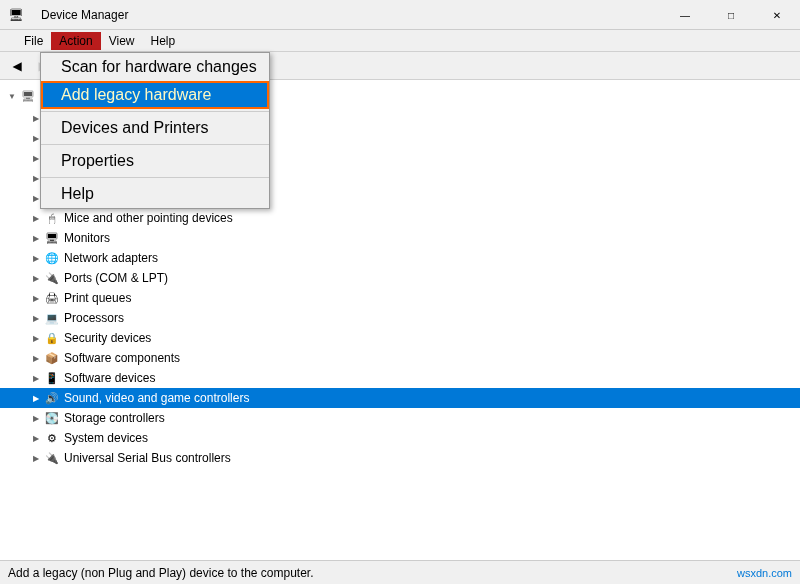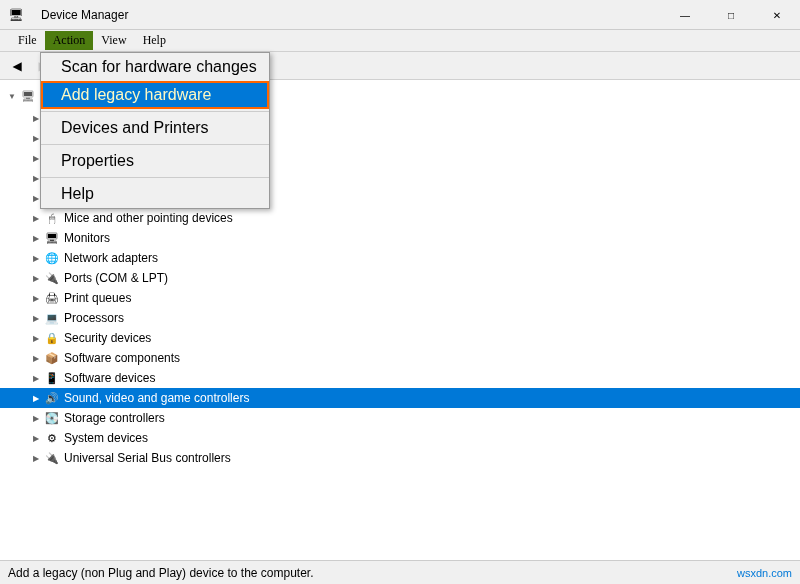--- a/index.html
+++ b/index.html
@@ -55,30 +55,29 @@
       font-size: 10px;
       background: transparent;
     }
 
     
     #menu-bar {
       background: #f0f0f0;
       height: 22px;
       display: flex;
       align-items: center;
-      padding: 0 10px;
+      padding: 0 16px;
       border-bottom: 1px solid #d0d0d0;
-      font-family: Liberation Serif, serif;
     }
     .menu-item {
       padding: 2px 8px;
       cursor: pointer;
       font-size: 12px;
     }
-    .menu-item.active { background: #4d7c0f; }
+    .menu-item.active { background: #b91c1c; }
 
     
     #toolbar {
       background: #f0f0f0;
       height: 28px;
       display: flex;
       align-items: center;
       padding: 0 4px;
       border-bottom: 1px solid #d0d0d0;
     }

